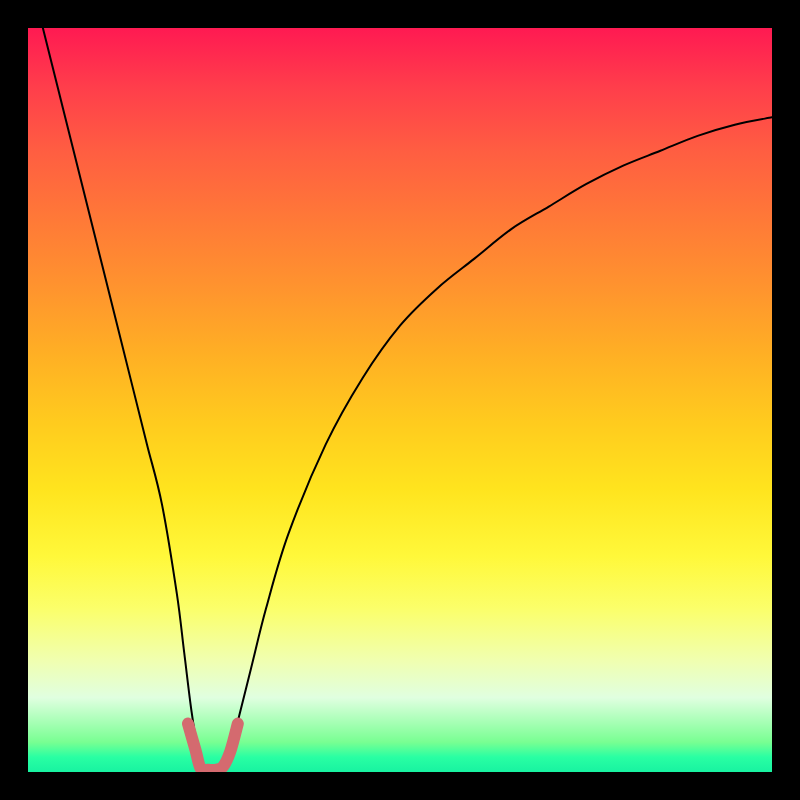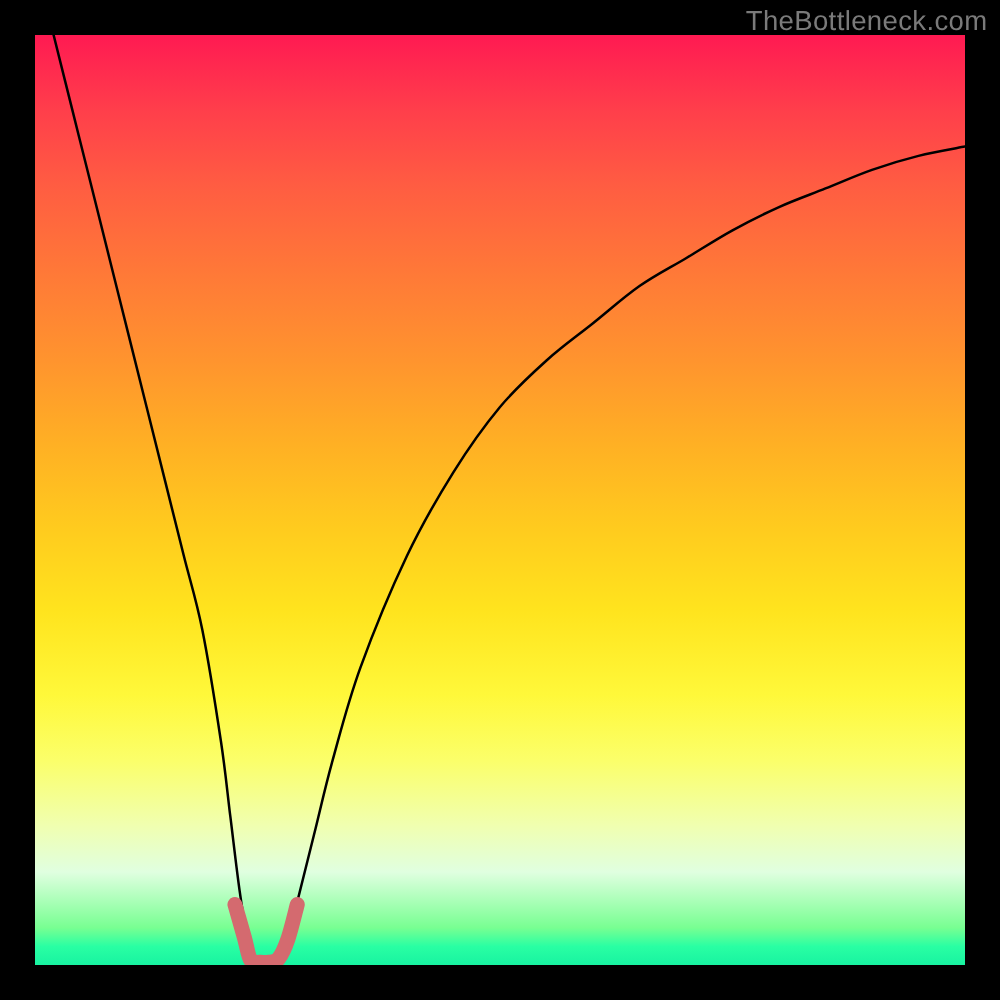--- a/index.html
+++ b/index.html
@@ -67,14 +67,13 @@
 </head>
 <body>
 
 <div class="frame">
   <div class="plot">
     <svg class="curve" viewBox="0 0 744 744">
       <path id="main-curve" fill="none" stroke="#000000" stroke-width="2" stroke-linecap="round" d="M14.88 0.00 C17.36 9.92, 24.80 39.68, 29.76 59.52 C34.72 79.36, 39.68 99.20, 44.64 119.04 C49.60 138.88, 54.56 158.72, 59.52 178.56 C64.48 198.40, 69.44 218.24, 74.40 238.08 C79.36 257.92, 84.32 277.76, 89.28 297.60 C94.24 317.44, 99.20 337.28, 104.16 357.12 C109.12 376.96, 114.08 396.80, 119.04 416.64 C124.00 436.48, 128.96 451.36, 133.92 476.16 C138.88 500.96, 145.08 540.64, 148.80 565.44 C152.52 590.24, 153.76 605.12, 156.24 624.96 C158.72 644.80, 161.20 667.12, 163.68 684.48 C166.16 701.84, 168.64 719.20, 171.12 729.12 C173.60 739.04, 176.08 741.52, 178.56 744.00 C181.04 746.48, 183.52 744.00, 186.00 744.00 C188.48 744.00, 190.96 746.48, 193.44 744.00 C195.92 741.52, 198.40 736.56, 200.88 729.12 C203.36 721.68, 204.60 714.24, 208.32 699.36 C212.04 684.48, 218.24 659.68, 223.20 639.84 C228.16 620.00, 231.88 602.64, 238.08 580.32 C244.28 558.00, 250.48 533.20, 260.40 505.92 C270.32 478.64, 285.20 442.68, 297.60 416.64 C310.00 390.60, 322.40 369.52, 334.80 349.68 C347.20 329.84, 359.60 312.48, 372.00 297.60 C384.40 282.72, 396.80 271.56, 409.20 260.40 C421.60 249.24, 434.00 240.56, 446.40 230.64 C458.80 220.72, 471.20 209.56, 483.60 200.88 C496.00 192.20, 508.40 186.00, 520.80 178.56 C533.20 171.12, 545.60 163.06, 558.00 156.24 C570.40 149.42, 582.80 143.22, 595.20 137.64 C607.60 132.06, 620.00 127.72, 632.40 122.76 C644.80 117.80, 657.20 112.22, 669.60 107.88 C682.00 103.54, 694.40 99.82, 706.80 96.72 C719.20 93.62, 737.80 90.52, 744.00 89.28 "></path>
       <path id="highlight-curve" fill="none" stroke="#d46a6f" stroke-width="12" stroke-linecap="round" stroke-linejoin="round" d="M159.96 695.64 C161.20 699.98, 165.29 714.24, 167.40 721.68 C169.51 729.12, 170.50 736.93, 172.61 740.28 C174.72 743.63, 177.57 741.52, 180.05 741.77 C182.53 742.02, 185.01 742.26, 187.49 741.77 C189.97 741.27, 192.45 741.89, 194.93 738.79 C197.41 735.69, 199.89 730.36, 202.37 723.17 C204.85 715.98, 208.57 700.23, 209.81 695.64 "></path>
     </svg>
   </div>
-  <div class="watermark">TheBottleneck.com</div>
 </div>
 
 </body></html>

